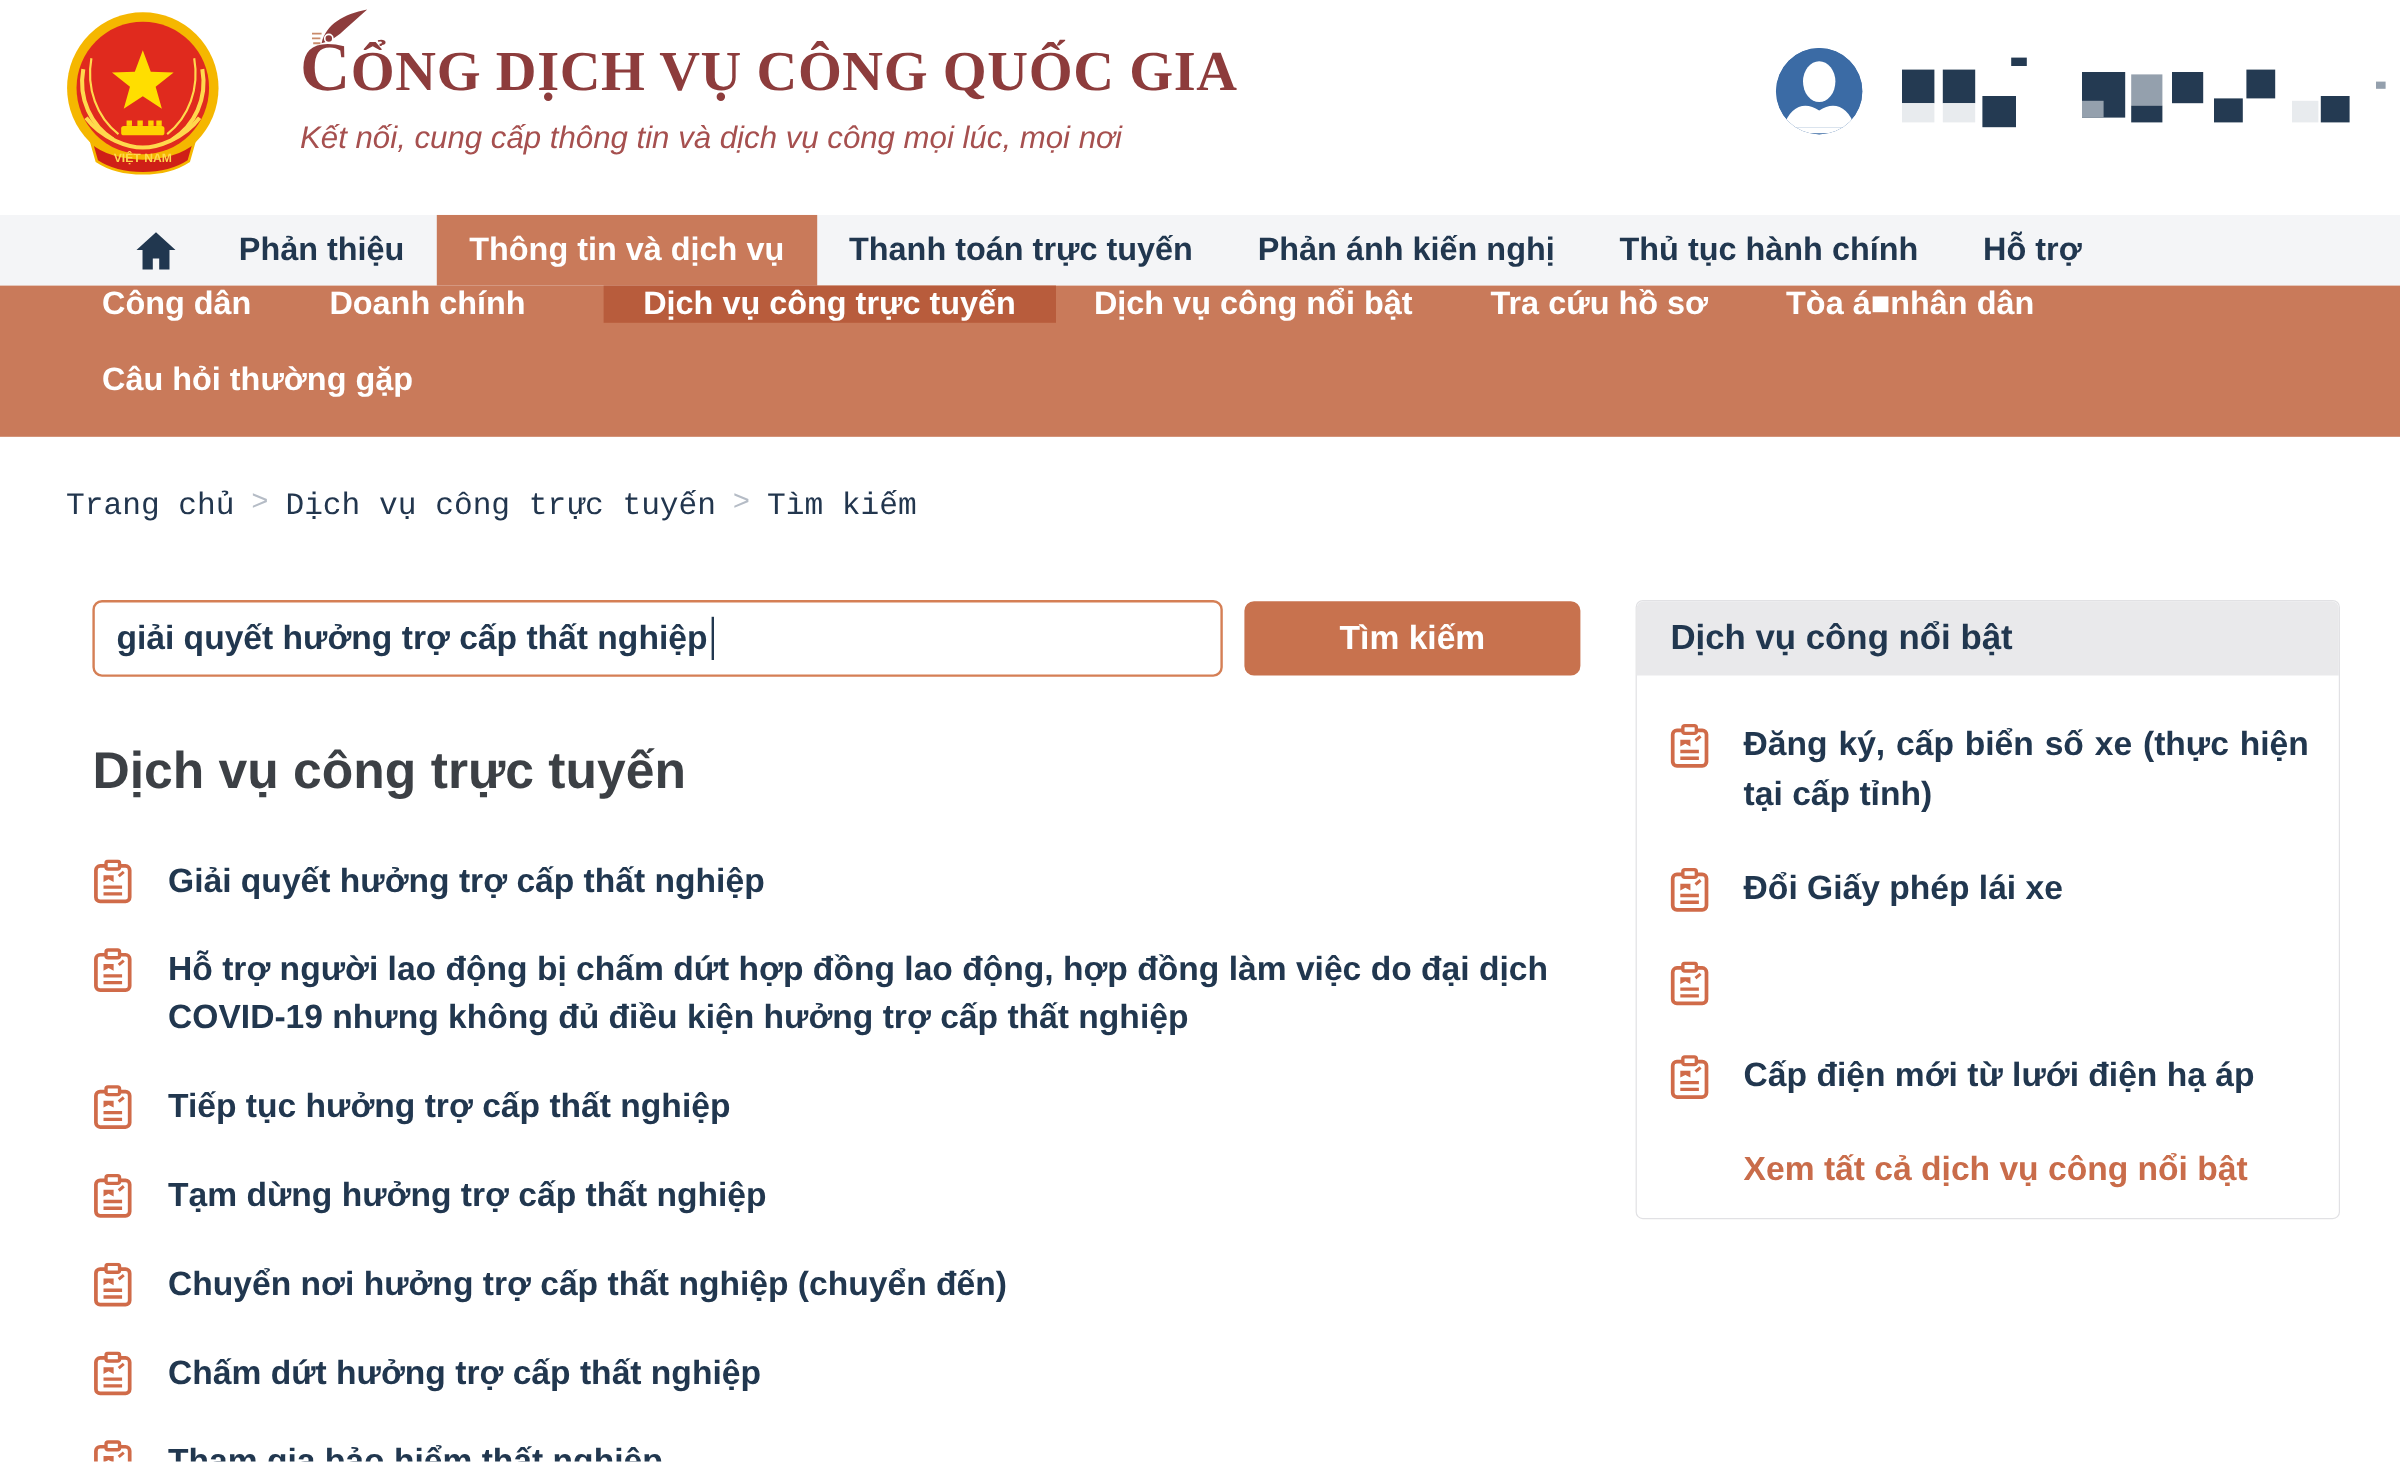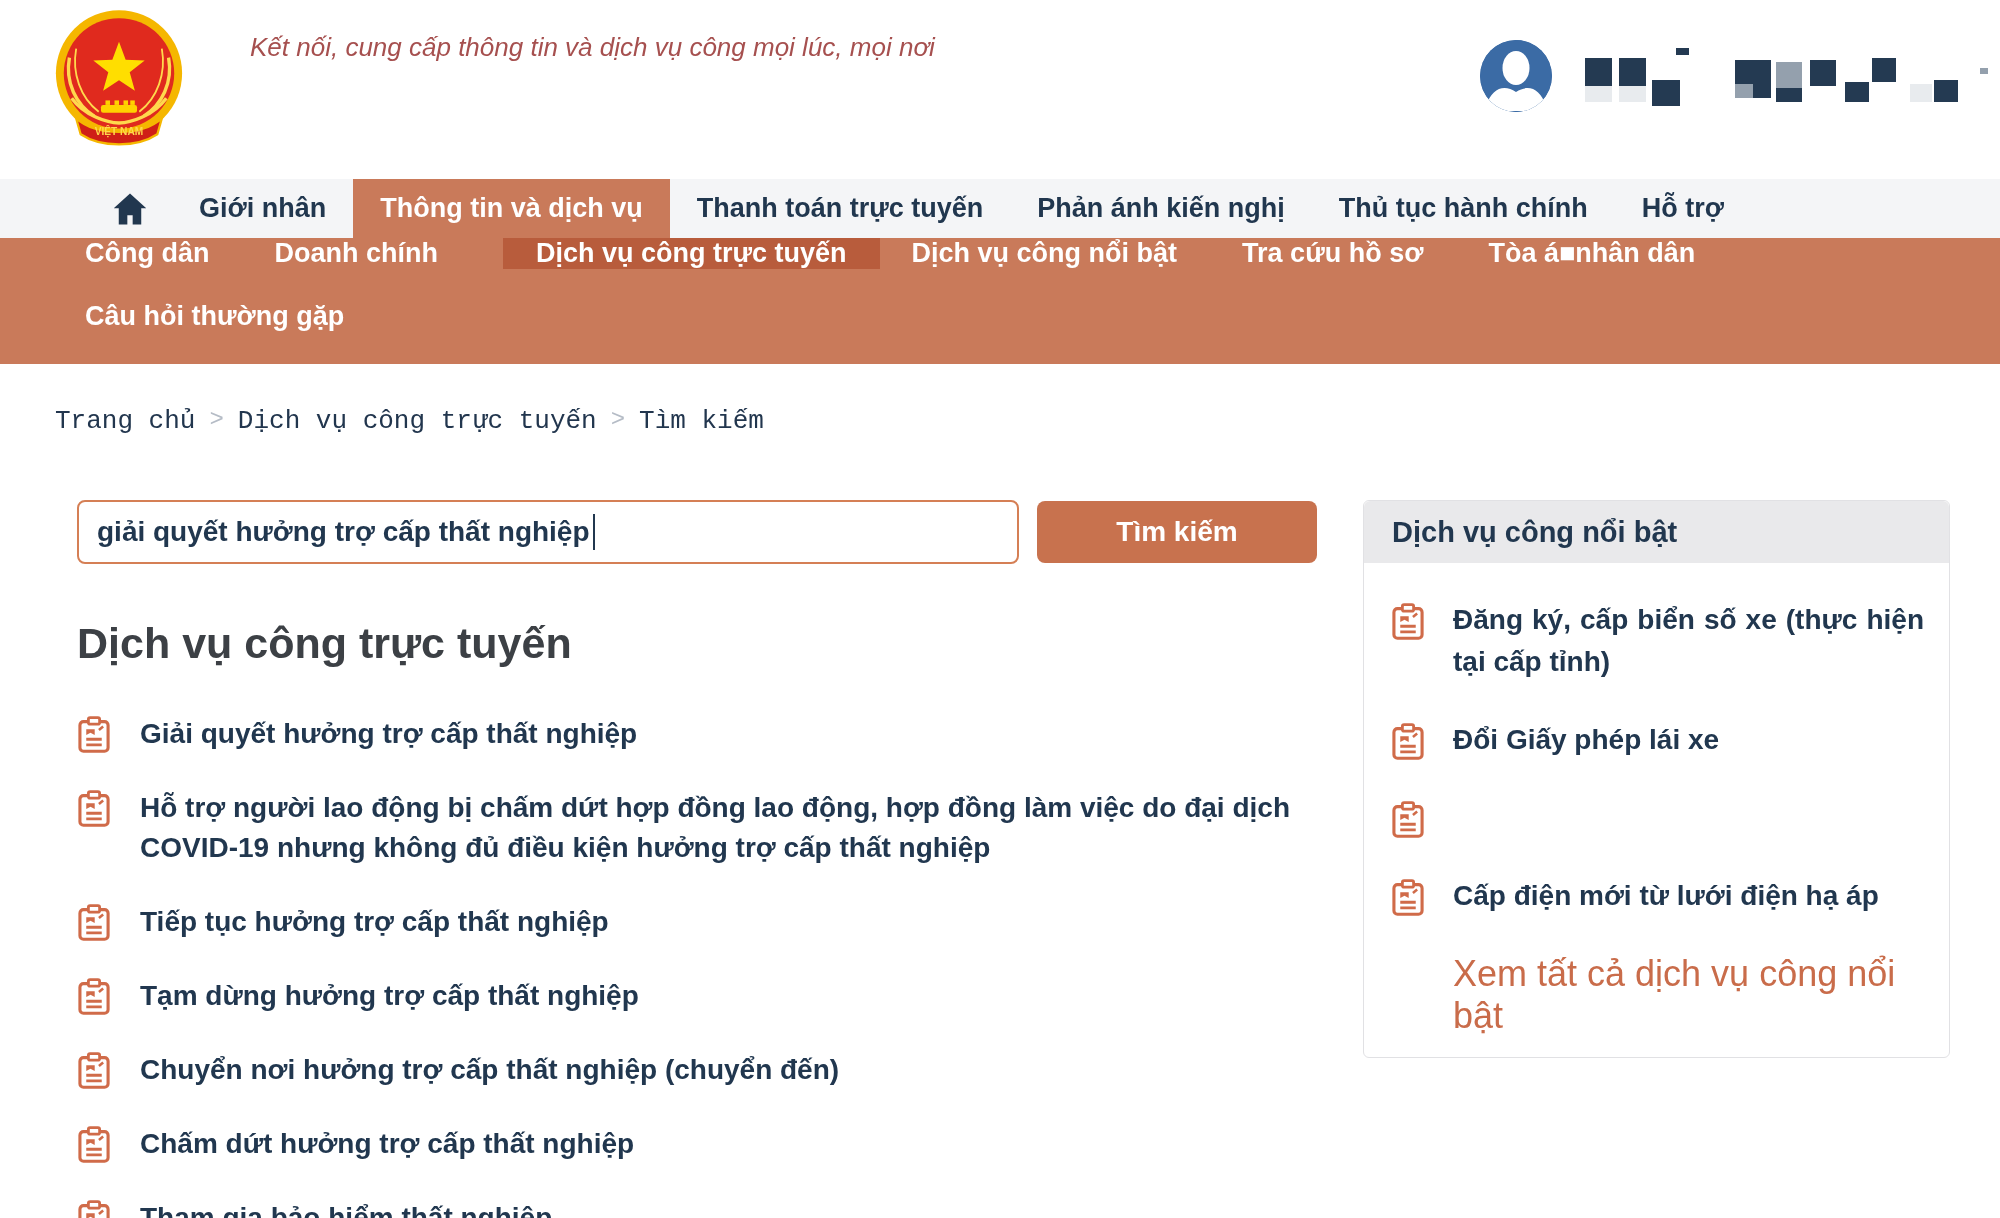--- a/index.html
+++ b/index.html
@@ -63,21 +63,21 @@
   
   .sidebar { width:587px; margin-left:46px; border:1px solid #e1e1e4; border-radius:6px;
              background:#fff; align-self:flex-start; }
   .sidebar-header { background:#e9e9eb; height:62px; display:flex; align-items:center;
                     padding-left:28px; font-size:29px; font-weight:bold; color:#21374f;
                     border-radius:6px 6px 0 0; }
   .sidebar-body { padding:36px 25px 20px 27px; }
   .sidebar-item { display:flex; margin-bottom:36px; cursor:pointer; }
   .sidebar-item .doc-icon { margin-right:28px; margin-top:4px; }
   .sidebar-text { font-size:28px; line-height:42px; font-weight:600; color:#21374f; text-align:justify; }
-  .sidebar-link { margin-left:62px; font-size:36px; font-weight:400; color:#c96c4a;
+  .sidebar-link { margin-left:62px; font-size:28px; font-weight:700; color:#c96c4a;
                   line-height:42px; cursor:pointer; }
 </style>
 </head>
 <body>
 
 <svg width="0" height="0" style="position:absolute">
   <defs>
     <symbol id="icon-doc" viewBox="0 0 24 27">
       <rect x="2" y="4" width="20" height="21" rx="2.5" fill="none" stroke="currentColor" stroke-width="2.2"></rect>
       <rect x="8" y="1.2" width="8" height="4.6" rx="1.2" fill="#fff" stroke="currentColor" stroke-width="2"></rect>
@@ -104,20 +104,27 @@
       <rect x="48" y="82" width="4" height="4"></rect>
         <rect x="56" y="82" width="4" height="4"></rect>
       <rect x="64" y="82" width="4" height="4"></rect>
         <rect x="70" y="82" width="4" height="4"></rect>
     </g>
     <path d="M22 98 C40 114 80 114 98 98 L94 112 C76 124 44 124 26 112 Z" fill="#cf1f17" stroke="#f5b700" stroke-width="2"></path>
     <text x="60" y="113" text-anchor="middle" font-size="9" font-weight="bold" fill="#ffd94d" font-family="Liberation Sans, sans-serif">VIỆT NAM</text>
   </svg>
 
   <div class="brand">
+    <div class="brand-title">
+      <svg class="beak" width="52" height="34" viewBox="0 0 52 34">
+        <path d="M10 30 C14 14 28 6 48 2 L30 18 C24 24 18 28 10 30 Z" fill="#8d3c3c"></path>
+        <circle cx="16" cy="26" r="3.4" fill="#8d3c3c" stroke="#fff" stroke-width="1.4"></circle>
+        <path d="M2 22 h8 M2 26 h7 M3 30 h6" stroke="#c98a6a" stroke-width="1.6"></path>
+      </svg><span class="brand-initial">C</span><span>ỔNG DỊCH VỤ CÔNG QUỐC GIA</span>
+    </div>
     <div class="brand-sub">Kết nối, cung cấp thông tin và dịch vụ công mọi lúc, mọi nơi</div>
   </div>
 
   <div class="user-area">
     <div class="avatar">
       <svg viewBox="0 0 72 72" width="72" height="72">
         <circle cx="36" cy="36" r="36" fill="#3b6ba5"></circle>
         <ellipse cx="36" cy="28" rx="13.5" ry="17" fill="#fff"></ellipse>
         <path d="M6 66 C12 48 24 44 36 52 C48 44 60 48 66 66 Z" fill="#fff"></path>
         <rect x="10" y="66" width="52" height="5" rx="2.5" fill="#fff"></rect>
@@ -146,21 +153,21 @@
     </div>
   </div>
 </div>
 
 <div class="nav">
   <div class="nav-home">
     <svg width="36" height="34" viewBox="0 0 24 23">
       <path d="M12 1 L1 11 h3.4 V22 h5.8 v-6.2 h3.6 V22 h5.8 V11 H23 Z" fill="#21374f"></path>
     </svg>
   </div>
-  <div class="nav-item">Giới nhân</div>
+  <div class="nav-item">Phản thiệu</div>
   <div class="nav-item active">Thông tin và dịch vụ</div>
   <div class="nav-item">Thanh toán trực tuyến</div>
   <div class="nav-item">Phản ánh kiến nghị</div>
   <div class="nav-item">Thủ tục hành chính</div>
   <div class="nav-item">Hỗ trợ</div>
 </div>
 
 <div class="subnav">
   <div class="subnav-row">
     <div class="sub-item">Công dân</div>

